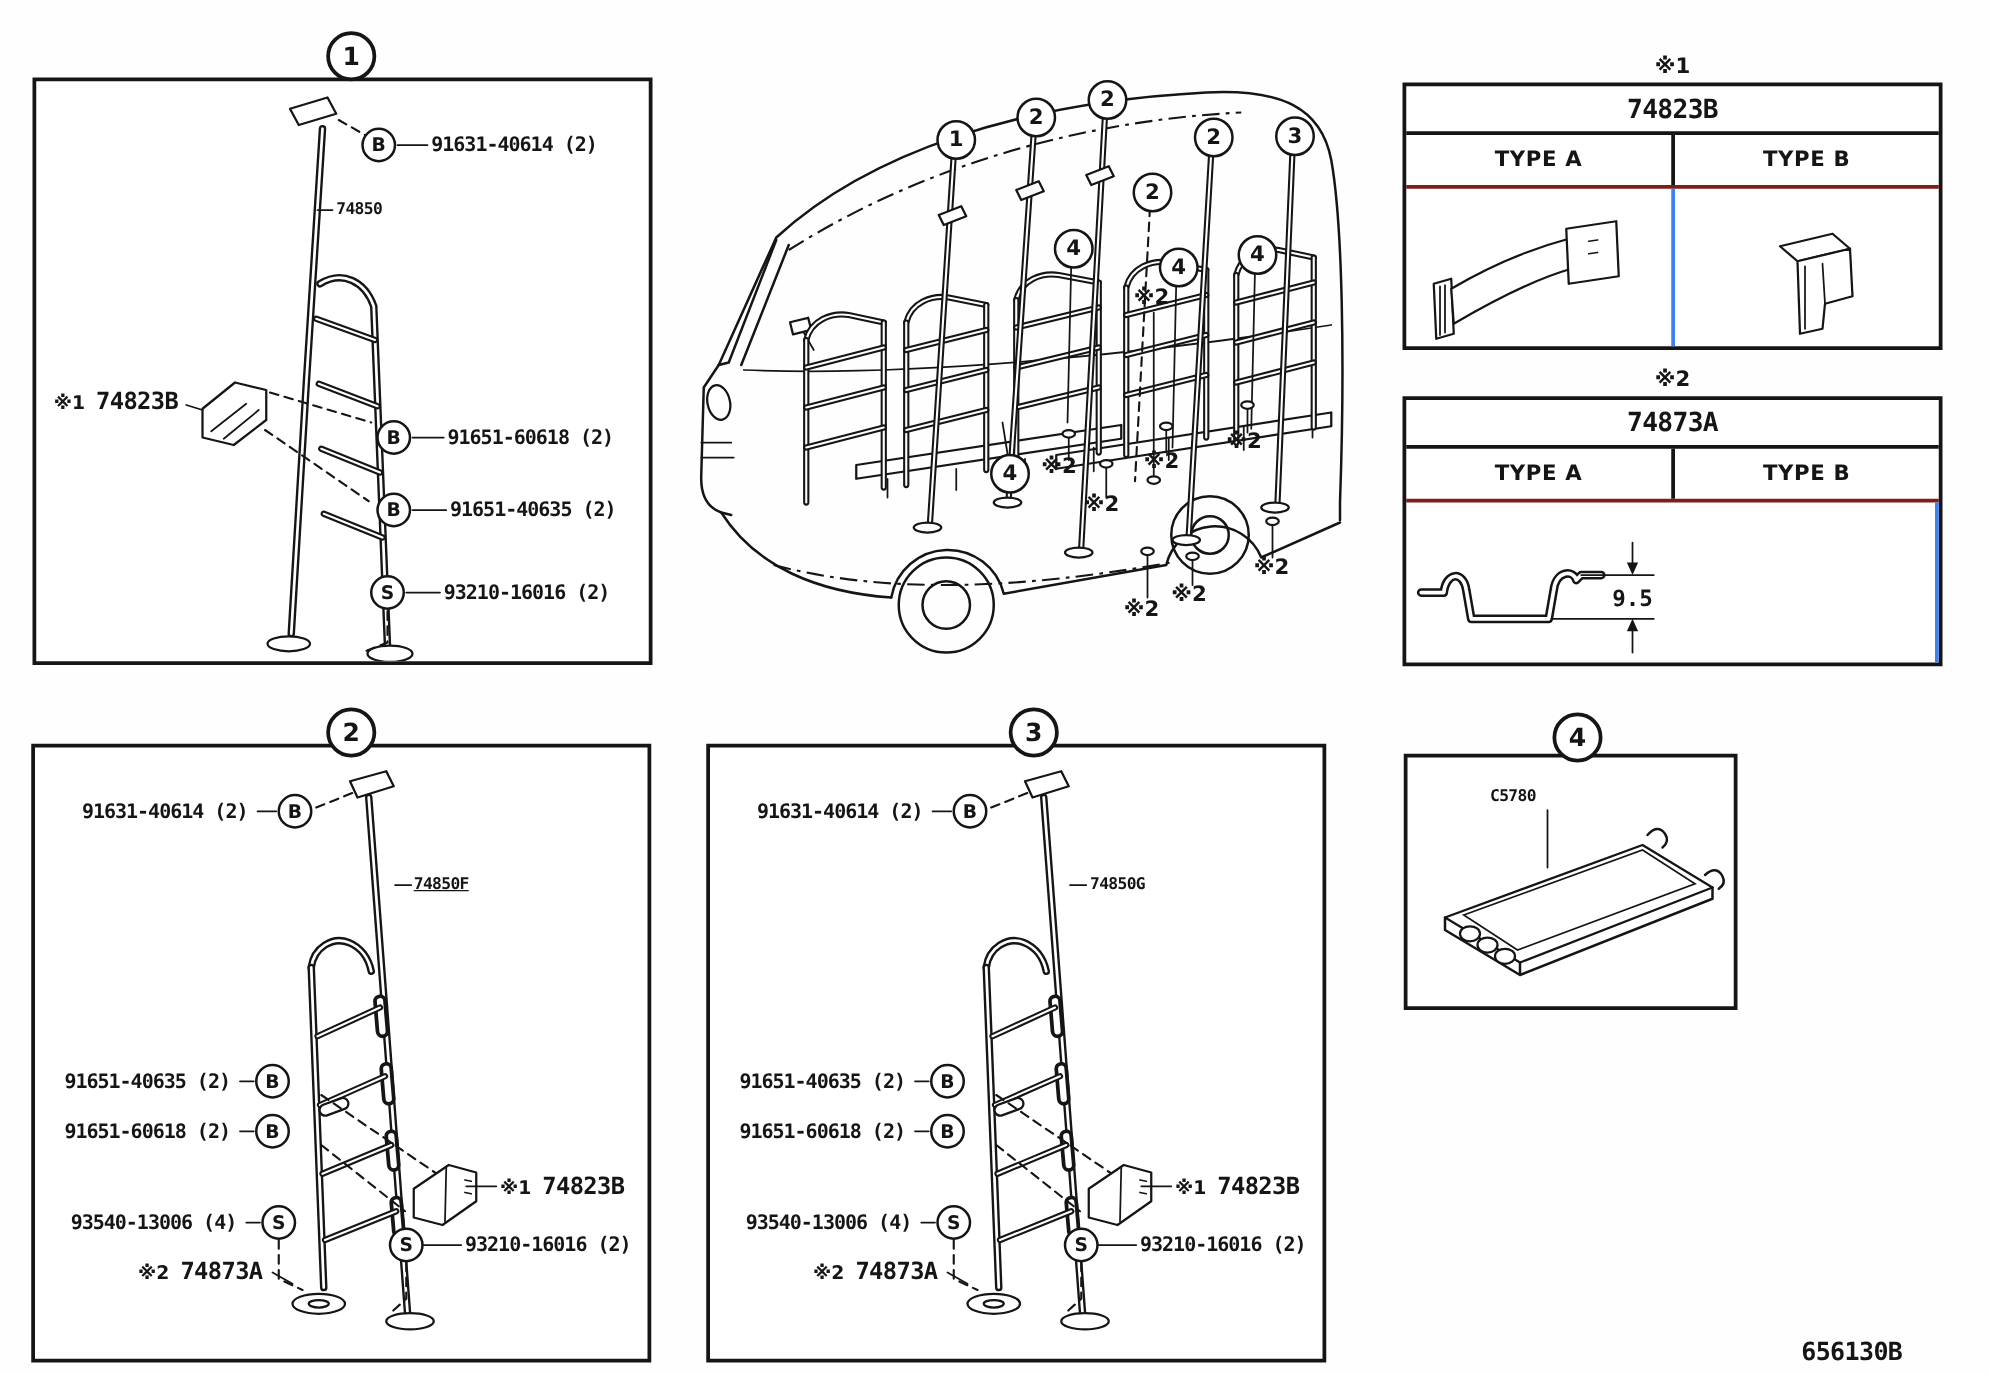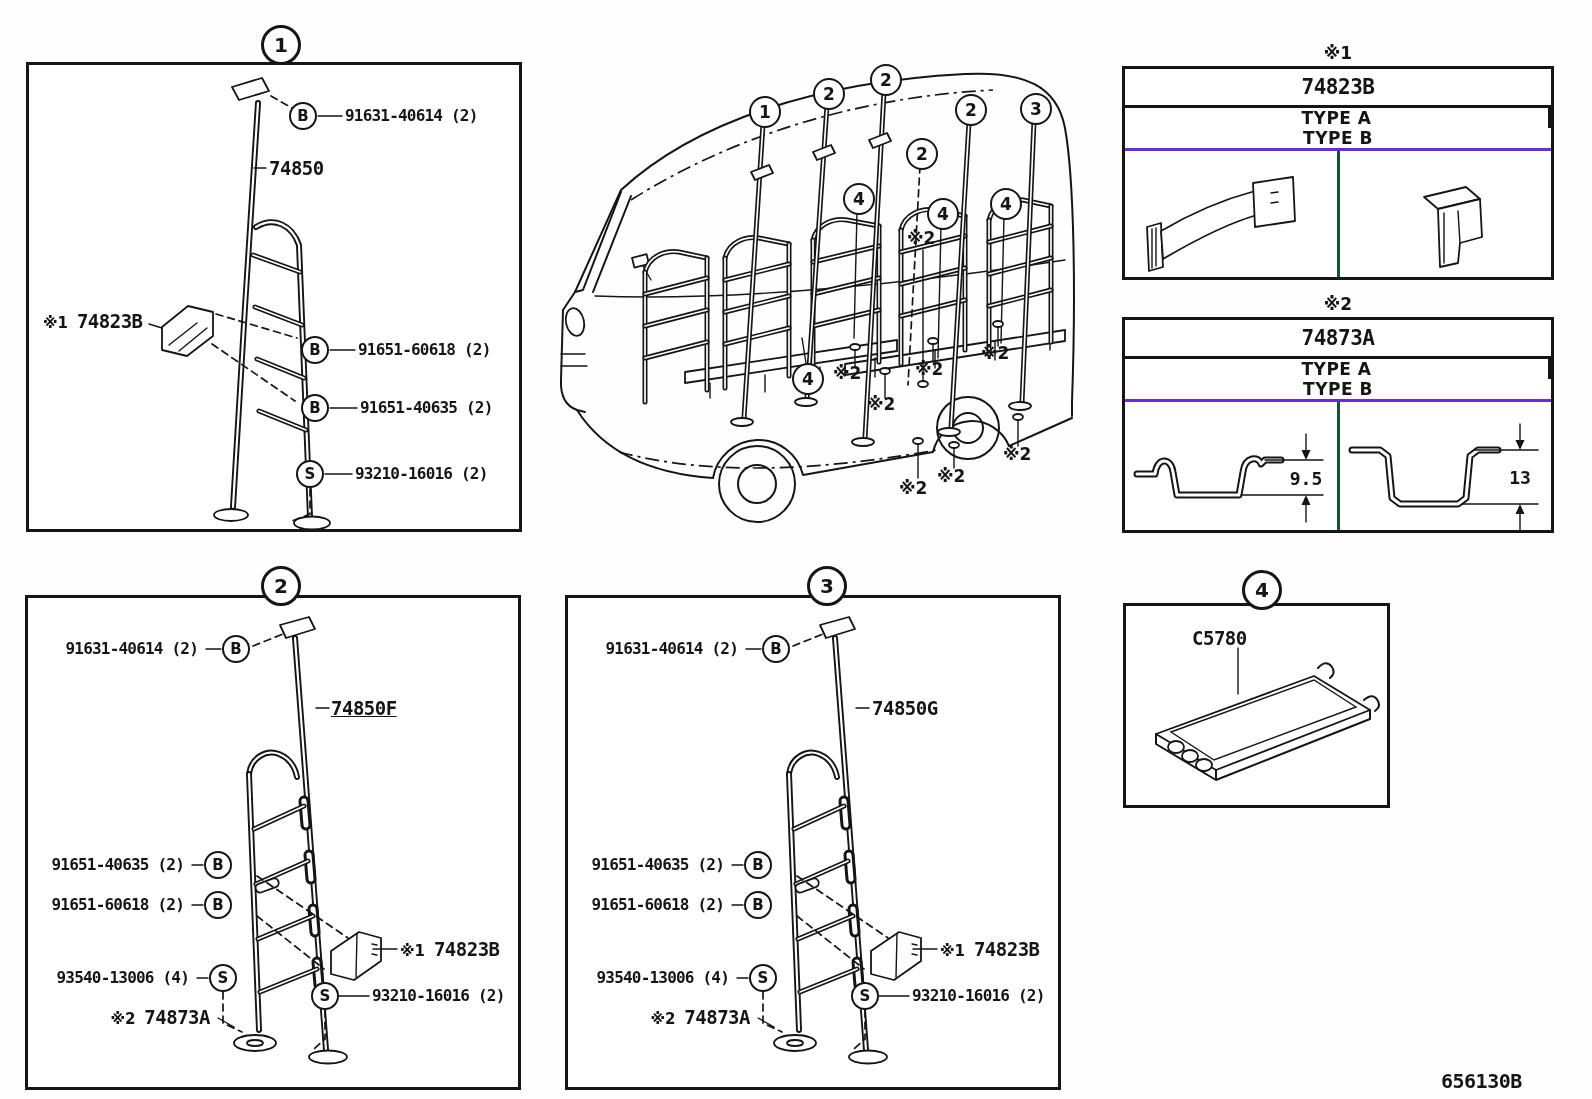--- a/index.html
+++ b/index.html
@@ -11,37 +11,37 @@
            font:bold 20px "DejaVu Sans", sans-serif; z-index:5; }
   .numc-sm { position:absolute; width:28px; height:28px; border:2.5px solid #151515; border-radius:50%;
            background:#fff; display:flex; align-items:center; justify-content:center;
            font:bold 17px "DejaVu Sans", sans-serif; z-index:5; }
   .symc  { position:absolute; width:28px; height:28px; border:2.5px solid #151515; border-radius:50%;
            background:#fff; display:flex; align-items:center; justify-content:center;
            font:bold 15px "DejaVu Sans", sans-serif; box-sizing:border-box; z-index:4; }
   .lbl   { position:absolute; font:bold 16px "DejaVu Sans Mono", monospace; letter-spacing:-0.8px;
            line-height:18px; white-space:nowrap; z-index:4; }
   .lbl-r { text-align:right; }
-  .pn20  { font-size:19px; line-height:22px; letter-spacing:-0.5px; }
+  .pn20  { font-size:13px; line-height:22px; letter-spacing:-0.5px; }
   .ref-lbl .ref-sm  { font:bold 15px "DejaVu Sans", sans-serif; letter-spacing:0; }
   .ref-lbl .ref-big { font:bold 19px "DejaVu Sans Mono", monospace; letter-spacing:-0.5px; }
   .ref2  { position:absolute; font:bold 17px "DejaVu Sans", sans-serif; white-space:nowrap; z-index:5; }
   .tbl-ref { position:absolute; top:-26px; left:0; right:0; text-align:center;
            font:bold 17px "DejaVu Sans", sans-serif; }
   .ptable { position:absolute; border:3px solid #151515; background:#fff; box-sizing:border-box;
            display:flex; flex-direction:column; }
   .ptable-head { height:36px; border-bottom:3px solid #151515; display:flex; align-items:center;
            justify-content:center; font:bold 21px "DejaVu Sans Mono", monospace; letter-spacing:-0.5px; }
-  .ptable-cols { height:40px; border-bottom:3px solid #6d28d9; display:flex;flex-direction:column; }
+  .ptable-cols { height:40px; border-bottom:3px solid #7f1d1d; display:flex; }
   .ptable-cols > div { flex:1; display:flex; align-items:center; justify-content:center;
            font:bold 17px "DejaVu Sans", sans-serif; letter-spacing:0.5px; }
   .ptable-cols > div:first-child { border-right:3px solid #151515; }
   .ptable-figs { flex:1; display:flex; }
   .ptable-figs > div { flex:1; position:relative; }
-  .ptable-figs > div:first-child { border-right:3px solid #14532d; }
+  .ptable-figs > div:first-child { border-right:3px solid #3b82f6; }
   .footer-code { position:absolute; left:1441px; top:1069px; font:bold 20px "DejaVu Sans Mono", monospace;
            letter-spacing:-0.5px; }
   svg { position:absolute; left:0; top:0; }
   
   .ln   { fill:none; stroke:#151515; stroke-width:2; stroke-linecap:round; stroke-linejoin:round; }
   .lnf  { fill:#fff;  stroke:#151515; stroke-width:1.8; stroke-linejoin:round; }
   .thin { fill:none; stroke:#151515; stroke-width:1.4; stroke-linecap:round; }
   .dash { fill:none; stroke:#151515; stroke-width:1.7; stroke-dasharray:7 5; stroke-linecap:round; }
   .dashdot { fill:none; stroke:#151515; stroke-width:1.7; stroke-dasharray:14 5 3 5; }
   .t6 { fill:none; stroke:#151515; stroke-width:6;   stroke-linecap:round; }
@@ -290,30 +290,20 @@
       <div>
         <svg width="212" height="134" viewBox="0 0 212 134">
           <path class="t7" d="M12 72 H30 C32 55 46 55 48 70 L52 93 H114 L118 70 C120 54 134 54 136 62 L140 58 H156"></path>
           <path class="t3" d="M12 72 H30 C32 55 46 55 48 70 L52 93 H114 L118 70 C120 54 134 54 136 62 L140 58 H156"></path>
           <path class="thin" d="M140 58 H198 M116 93 H198"></path>
           <path class="thin" d="M181 32 V54 M181 120 V98"></path>
           <path class="arr" d="M181 58 l-4.5 -10 h9 Z M181 93 l-4.5 10 h9 Z"></path>
           <text class="dimtxt" x="181" y="83" text-anchor="middle">9.5</text>
         </svg>
       </div>
-      <div>
-        <svg width="212" height="134" viewBox="0 0 212 134">
-          <path class="t7" d="M12 48 H40 L48 54 L52 96 L60 102 H118 L126 96 L130 54 L138 48 H158"></path>
-          <path class="t3" d="M12 48 H40 L48 54 L52 96 L60 102 H118 L126 96 L130 54 L138 48 H158"></path>
-          <path class="thin" d="M134 48 H198 M122 102 H198"></path>
-          <path class="thin" d="M180 22 V44 M180 128 V106"></path>
-          <path class="arr" d="M180 48 l-4.5 -10 h9 Z M180 102 l-4.5 10 h9 Z"></path>
-          <text class="dimtxt" x="180" y="82" text-anchor="middle">13</text>
-        </svg>
-      </div>
     </div>
   </section>
 
   <section class="panel" style="left:25px; top:595px; width:496px; height:495px;">
     <span class="numc" style="left:233px; top:-32px;">
         <span>2</span>
       </span>
     <svg width="490" height="489" viewBox="0 0 490 489">
       <g>
         <path class="lnf" d="M252 27 L281 19 L287 31 L258 40 Z"></path>

